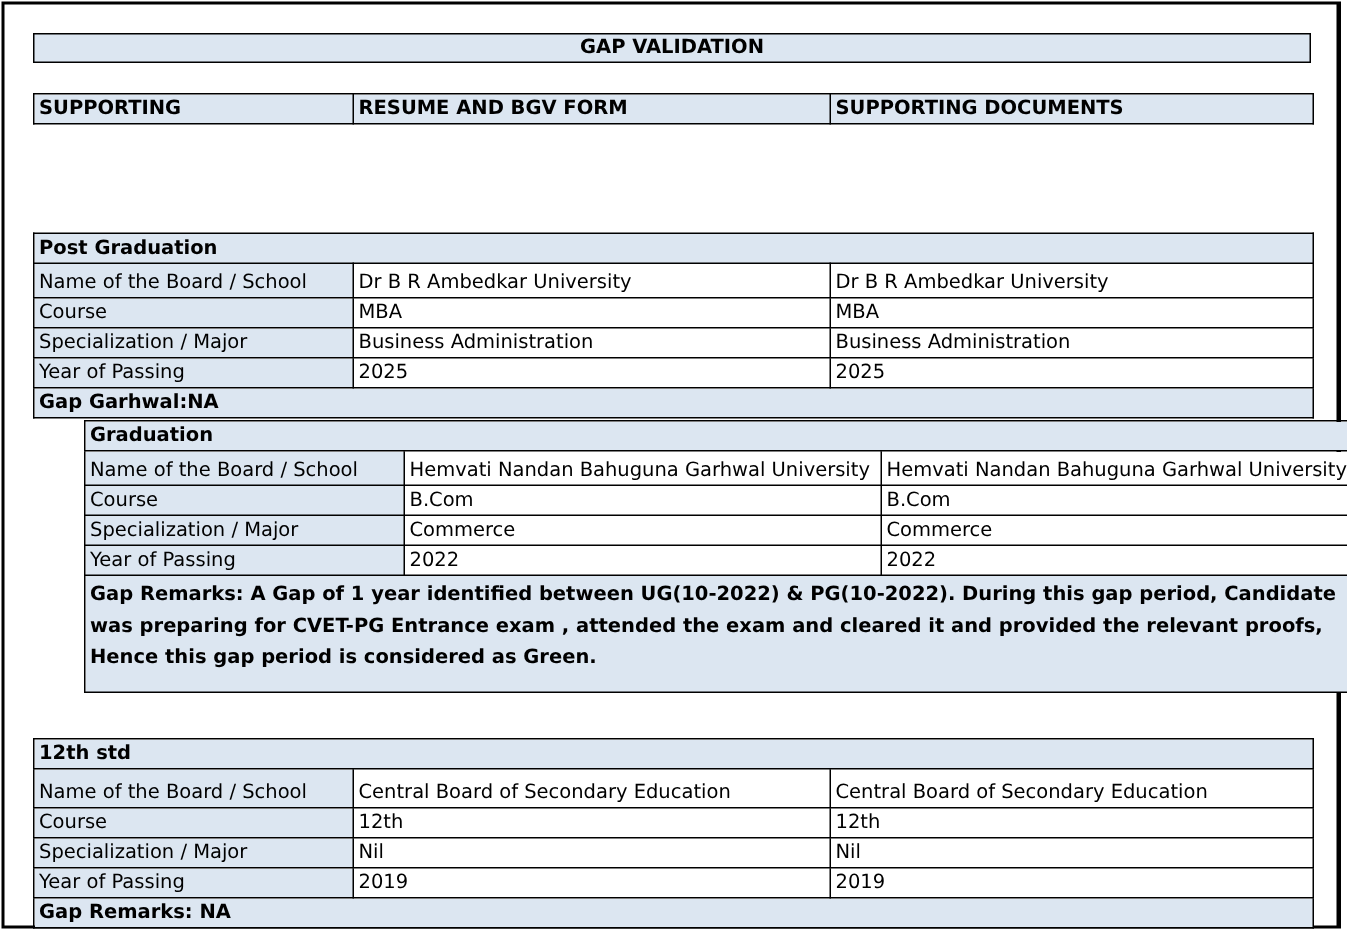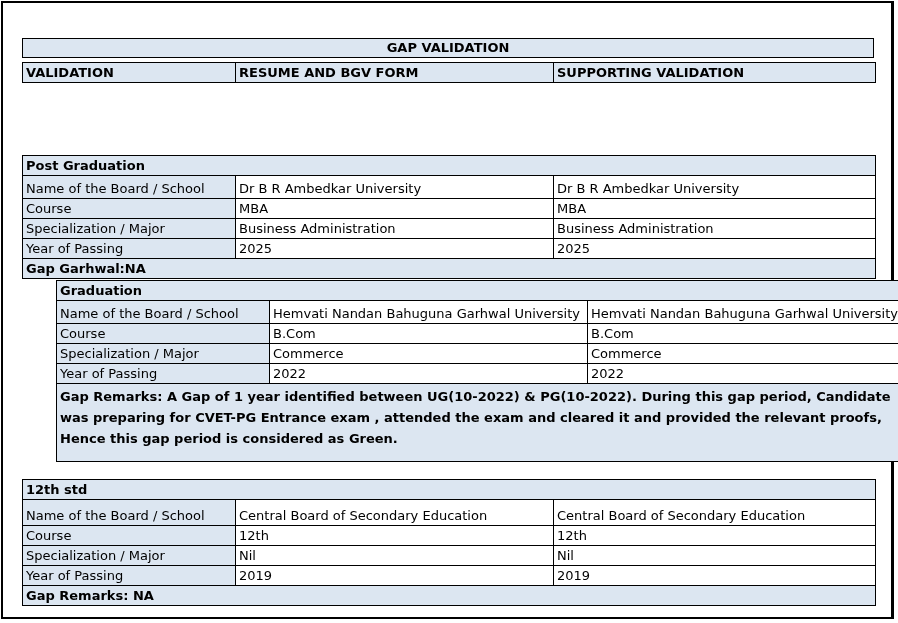--- a/index.html
+++ b/index.html
@@ -1,20 +1,20 @@
 <!DOCTYPE html>
 <html><head>
   <meta charset="utf-8">
   <style>
     html, body { margin:0; padding:0; background:#ffffff; }
     body { width:898px; height:623px; position:relative; overflow:hidden;
            font-family:"DejaVu Sans", sans-serif; color:#000; }
     .frame { position:absolute; left:1px; top:1px; width:893px; height:618px;
              border:2px solid #000; border-right:3px solid #000; box-sizing:border-box; background:#fff; }
-    .title-bar { position:absolute; left:22px; top:38px; width:852px; height:20px;
+    .title-bar { position:absolute; left:22px; top:22px; width:852px; height:20px;
                  background:#dce6f1; border:1px solid #000; box-sizing:border-box;
                  font-weight:bold; font-size:13px; text-align:center; line-height:18px; }
     table { position:absolute; left:22px; border-collapse:collapse; width:853px;
             table-layout:fixed; font-size:13px; }
     td { border:1px solid #000; padding:0 0 0 3px; height:19px; line-height:18px;
          white-space:nowrap; overflow:hidden; vertical-align:bottom; }
     col.c1 { width:213px; } col.c2 { width:318px; } col.c3 { width:322px; }
     .hd { background:#dce6f1; font-weight:bold; }
     .lbl { background:#dce6f1; }
     .val { background:#ffffff; }
@@ -30,23 +30,23 @@
 <div class="title-bar">GAP VALIDATION</div>
 
 <table style="top:62px;">
   <colgroup>
       <col class="c1">
       <col class="c2">
       <col class="c3">
     </colgroup>
   <tbody>
       <tr>
-    <td class="hd">VALIDATION</td>
+    <td class="hd">SUPPORTING</td>
     <td class="hd">RESUME AND BGV FORM</td>
-    <td class="hd">SUPPORTING VALIDATION</td>
+    <td class="hd">SUPPORTING DOCUMENTS</td>
   </tr>
 </tbody>
   </table>
 
 <table style="top:155px;">
   <colgroup>
       <col class="c1">
       <col class="c2">
       <col class="c3">
     </colgroup>
@@ -109,21 +109,21 @@
     <td class="lbl">Year of Passing</td>
     <td class="val">2022</td>
     <td class="val">2022</td>
   </tr>
   <tr>
         <td colspan="3" class="remark">Gap Remarks: A Gap of 1 year identified between UG(10-2022) &amp; PG(10-2022). During this gap period, Candidate was preparing for CVET-PG Entrance exam , attended the exam and cleared it and provided the relevant proofs, Hence this gap period is considered as Green.</td>
       </tr>
 </tbody>
   </table>
 
-<table style="top:479px;">
+<table style="top:492px;">
   <colgroup>
       <col class="c1">
       <col class="c2">
       <col class="c3">
     </colgroup>
   <tbody>
       <tr>
         <td colspan="3" class="sec">12th std</td>
       </tr>
   <tr class="tall">

